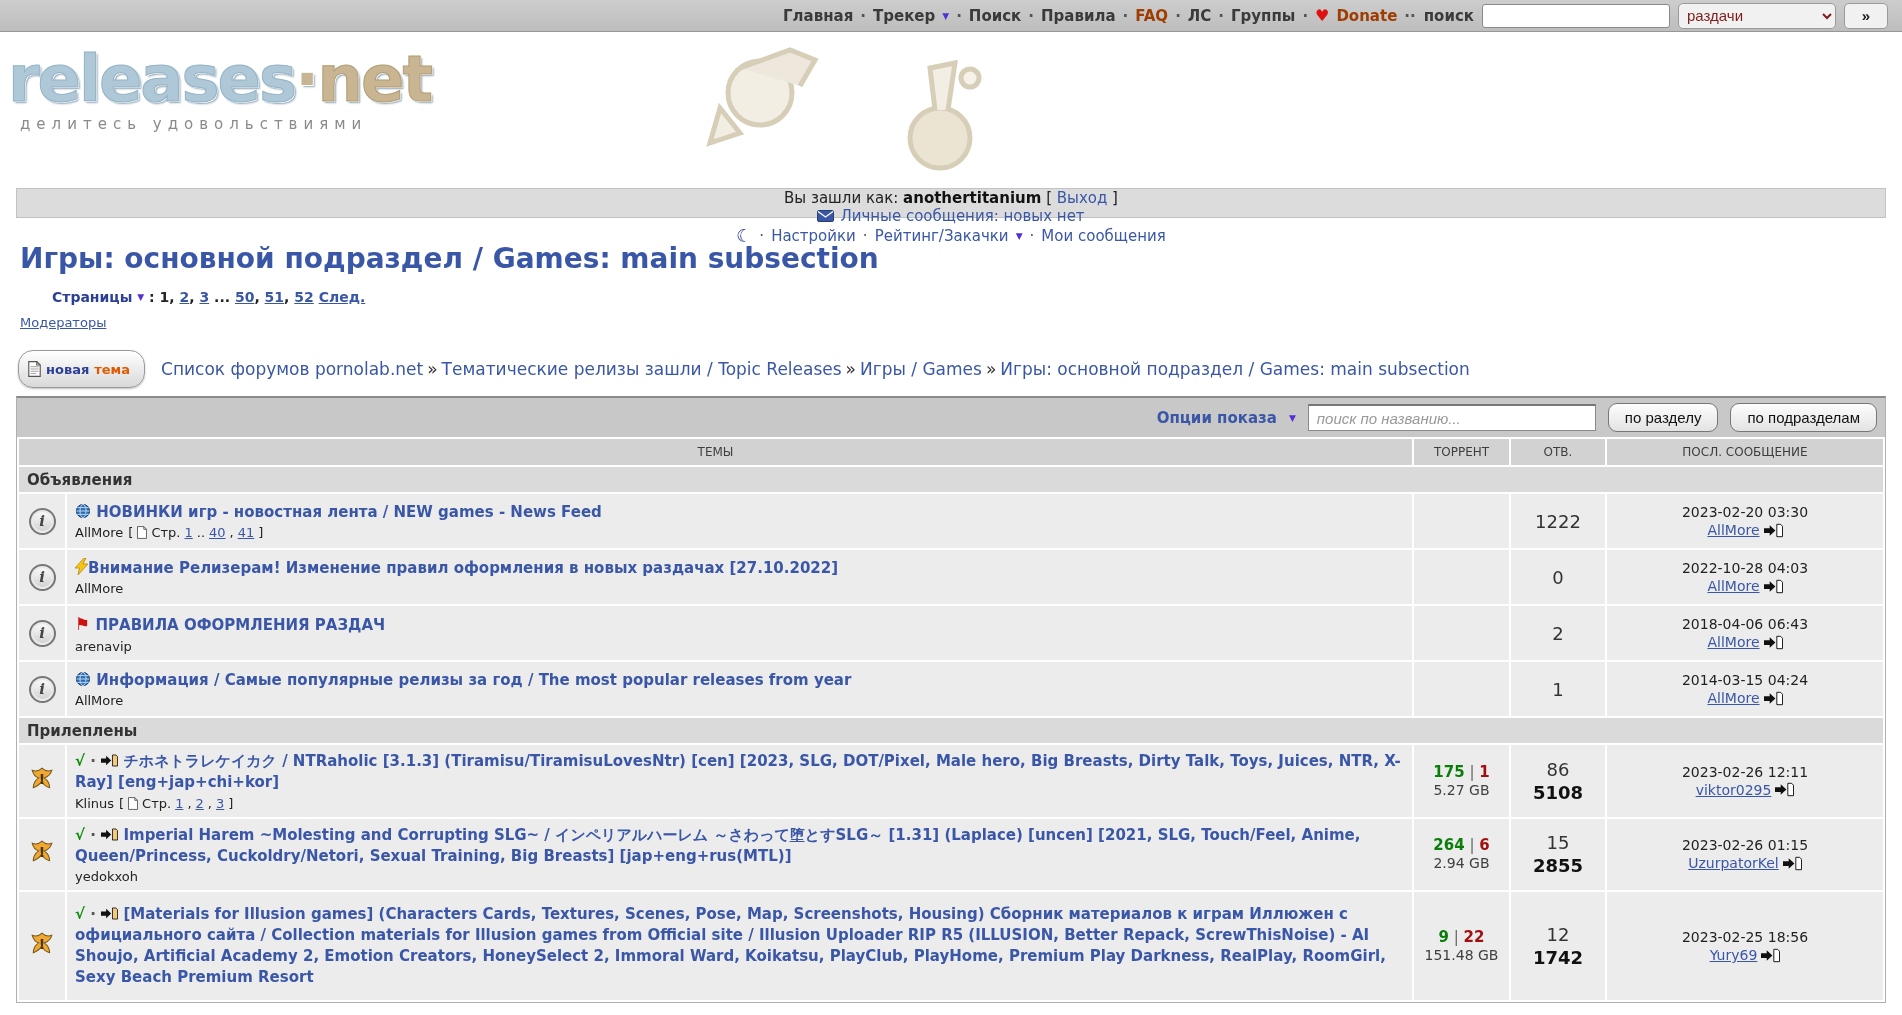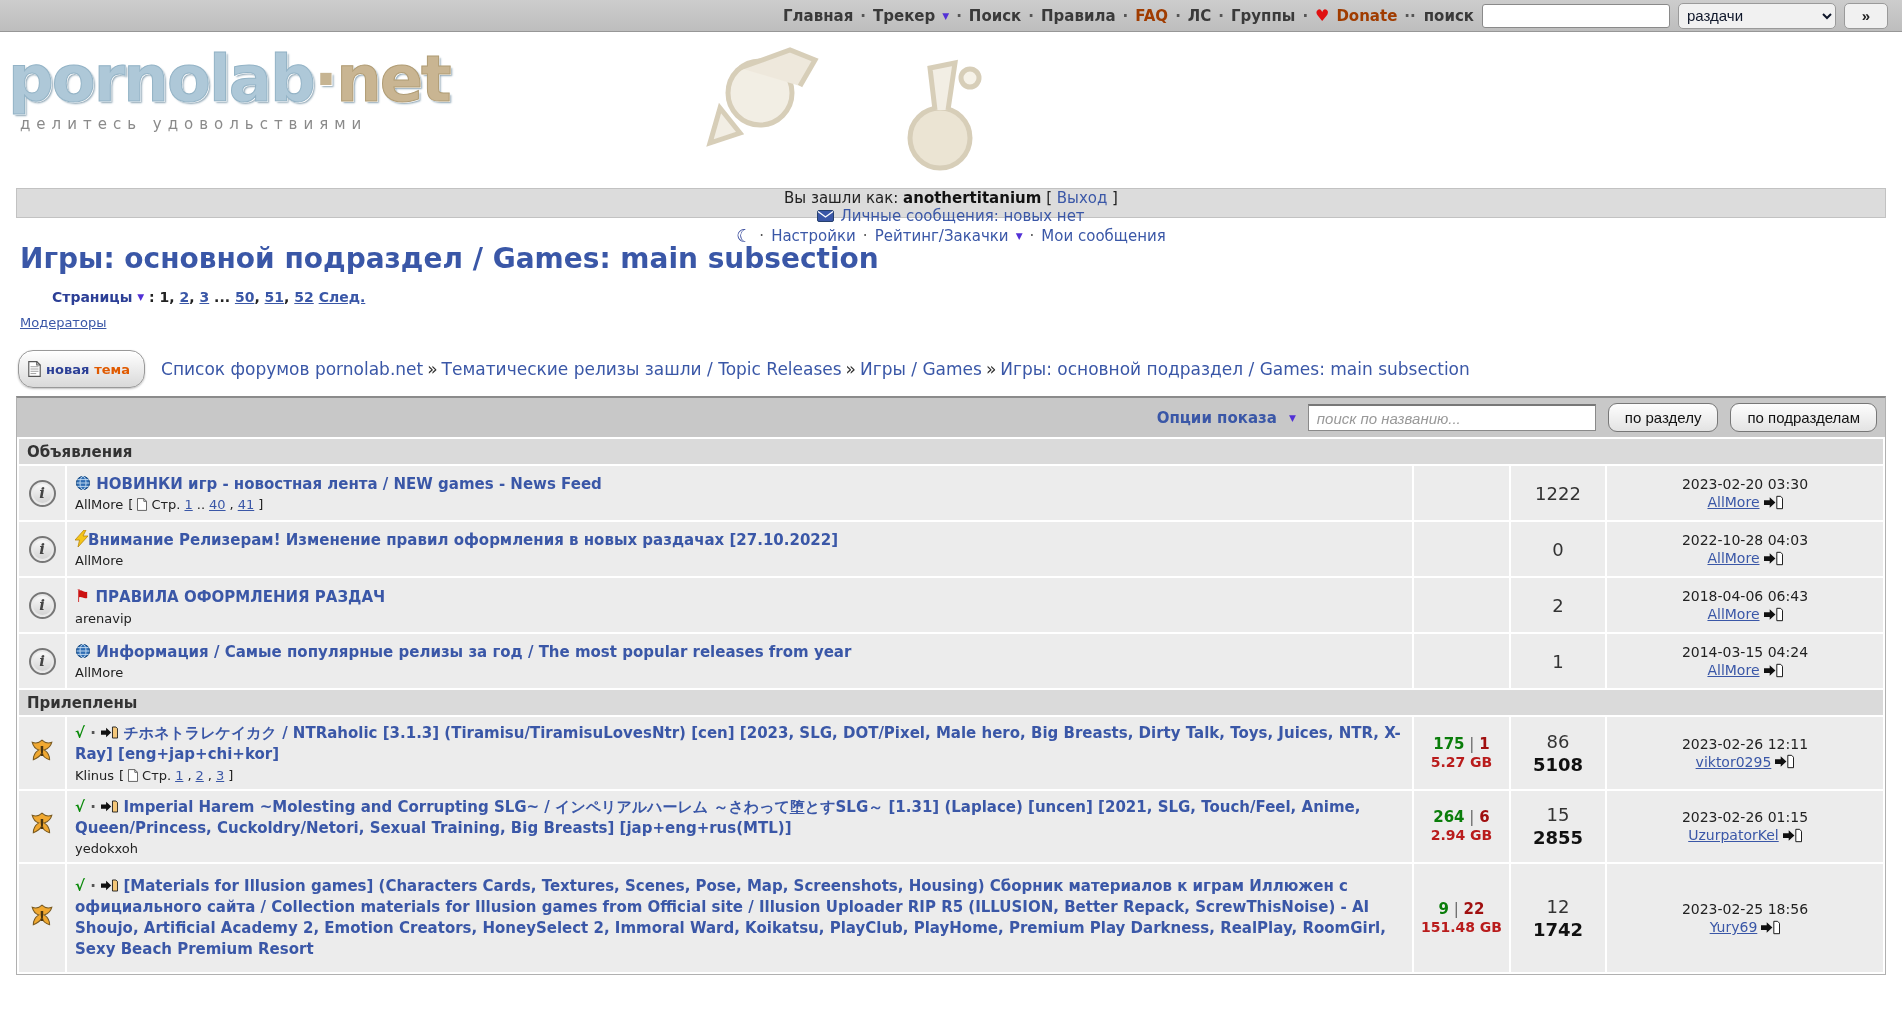--- a/index.html
+++ b/index.html
@@ -11,21 +11,21 @@
   .topnav { height:32px; background:linear-gradient(#cdcdcd,#bdbdbd); border-bottom:1px solid #979797;
     display:flex; align-items:center; justify-content:flex-end; padding:0 14px 0 28px; }
   .topnav-left { display:flex; align-items:center; gap:7px; font-size:15px; font-weight:bold; color:#3a3a3a; }
   .topnav-left a { color:#3a3a3a; }
   .topnav-left a.hot { color:#a03c00; }
   .nav-sep { color:#555; font-weight:bold; }
   .dd-arrow { font-size:9px; color:#5230d6; vertical-align:2px; }
   .heart { color:#e01010; font-size:16px; }
   .topnav-right { display:flex; align-items:center; gap:8px; font-size:15px; font-weight:bold; color:#3a3a3a; }
   .topnav-right input { width:188px; height:24px; border:1px solid #8a8a8a; border-radius:3px; background:#fff; padding:0 6px; font-size:14px; }
-  .topnav-right select { width:158px; height:26px; border:1px solid #9a9a9a; border-radius:5px; background:#f1f1f1; font-size:15px; padding:0 4px; color:#0f172a; }
+  .topnav-right select { width:158px; height:26px; border:1px solid #9a9a9a; border-radius:5px; background:#f1f1f1; font-size:15px; padding:0 4px; color:#7f1d1d; }
   .topnav-right button { width:44px; height:26px; border:1px solid #9a9a9a; border-radius:5px; background:#f1f1f1; font-size:15px; font-weight:bold; color:#222; }
 
   
   .logo-block { position:relative; height:153px; padding:14px 0 0 8px; }
   .logo-text { font-size:64px; font-weight:bold; letter-spacing:-2px; line-height:1.05;
     color:#b9cdd9; text-shadow:1px 1px 0 #ffffff,2px 2px 2px #8fa6b5; }
   .logo-text .lt-a { color:#aec8d8; -webkit-text-stroke:1px #93b3c6; }
   .logo-text .lt-dot { color:#c6b492; }
   .logo-text .lt-b { color:#c9b592; -webkit-text-stroke:1px #b09c74; }
   .logo-flasks { position:absolute; left:640px; top:6px; opacity:.85; }
@@ -76,21 +76,21 @@
   tr.topic-row td { background:#ececec; }
   td.c-icon { text-align:center; }
   td.c-topic { padding:6px 8px; }
   .t-line { font-size:15px; font-weight:bold; line-height:1.42; }
   .t-line a.topic-title { color:#3a57a7; }
   .a-line { font-size:13px; color:#222; margin-top:2px; display:flex; align-items:center; gap:5px; }
   .a-line .pages a { color:#3a57a7; text-decoration:underline; }
   .a-line .pages { display:inline-flex; align-items:center; gap:4px; }
   td.c-torrent { text-align:center; font-size:15px; }
   .seed { color:#0a7d0a; font-weight:bold; } .pipe { color:#666; } .leech { color:#a01010; font-weight:bold; }
-  .size a { color:#b91c1c; font-size:14px;font-weight:bold; }
+  .size a { color:#404040; font-size:14px; }
   td.c-replies { text-align:center; font-size:18px; color:#333; }
   .dl-num { font-weight:bold; color:#111; margin-top:2px; }
   td.c-last { text-align:center; font-size:14px; color:#222; }
   .last-author { margin-top:2px; display:flex; align-items:center; justify-content:center; gap:4px; }
   .last-author a { color:#3a57a7; text-decoration:underline; }
 
   .check { color:#0a8a0a; font-weight:bold; font-size:15px; }
   .tdot { color:#555; font-weight:bold; }
 
   
@@ -130,21 +130,21 @@
     <span>поиск</span>
     <input type="text" style="">
     <select>
       <option>раздачи</option>
     </select>
     <button>»</button>
   </div>
 </div>
 
 <div class="logo-block">
-  <div class="logo-text"><span class="lt-a">pornolab</span><span class="lt-dot">·</span><span class="lt-b">net</span></div>
+  <div class="logo-text"><span class="lt-a">releases</span><span class="lt-dot">·</span><span class="lt-b">net</span></div>
   <svg class="logo-flasks" width="360" height="140" viewBox="0 0 360 140">
     <g fill="none" stroke="#cbbfa4" stroke-width="5" opacity="0.9">
       <circle cx="120" cy="55" r="32" fill="#efe9dc"></circle>
       <path d="M100 30 L150 12 L175 22 L160 48" fill="#e9e2d2"></path>
       <path d="M80 70 L100 95 L70 105 Z" fill="#efe9dc"></path>
       <circle cx="300" cy="100" r="30" fill="#e5dcc6"></circle>
       <path d="M295 72 L290 30 L315 25 L308 72" fill="#efe9dc"></path>
       <circle cx="330" cy="40" r="9" fill="#f3eee2"></circle>
     </g>
   </svg>
@@ -219,20 +219,26 @@
   <table class="forum">
     <colgroup>
         <col style="width:48px">
         <col>
         <col style="width:97px">
         <col style="width:96px">
         <col style="width:278px">
       </colgroup>
 
     <tbody>
+        <tr>
+      <th class="hdr" colspan="2">ТЕМЫ</th>
+      <th class="hdr">ТОРРЕНТ</th>
+      <th class="hdr">ОТВ.</th>
+      <th class="hdr">ПОСЛ. СООБЩЕНИЕ</th>
+    </tr>
 
     <tr>
       <td class="section" colspan="5">Объявления</td>
     </tr>
 
     <tr class="topic-row" style="height:56px">
       <td class="c-icon"><span class="info-badge">i</span></td>
       <td class="c-topic">
         <div class="t-line">
           <svg class="svg-ic" width="16" height="16" viewBox="0 0 16 16">

